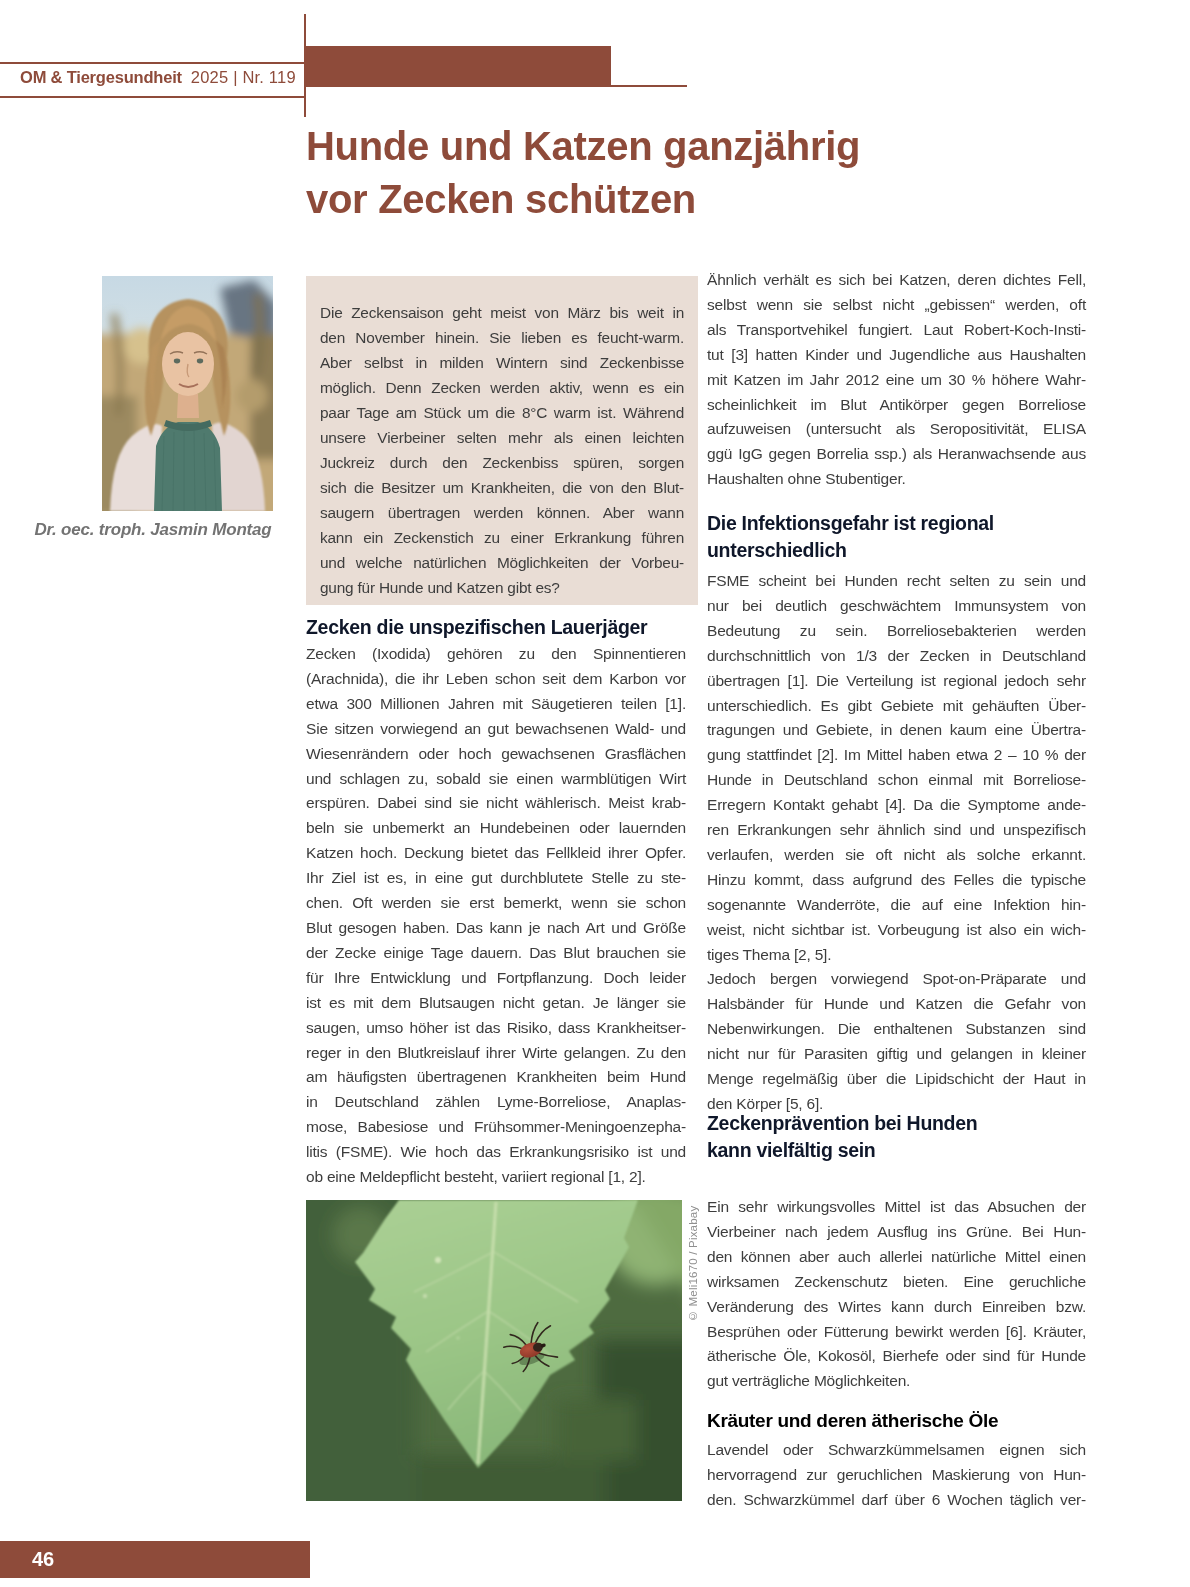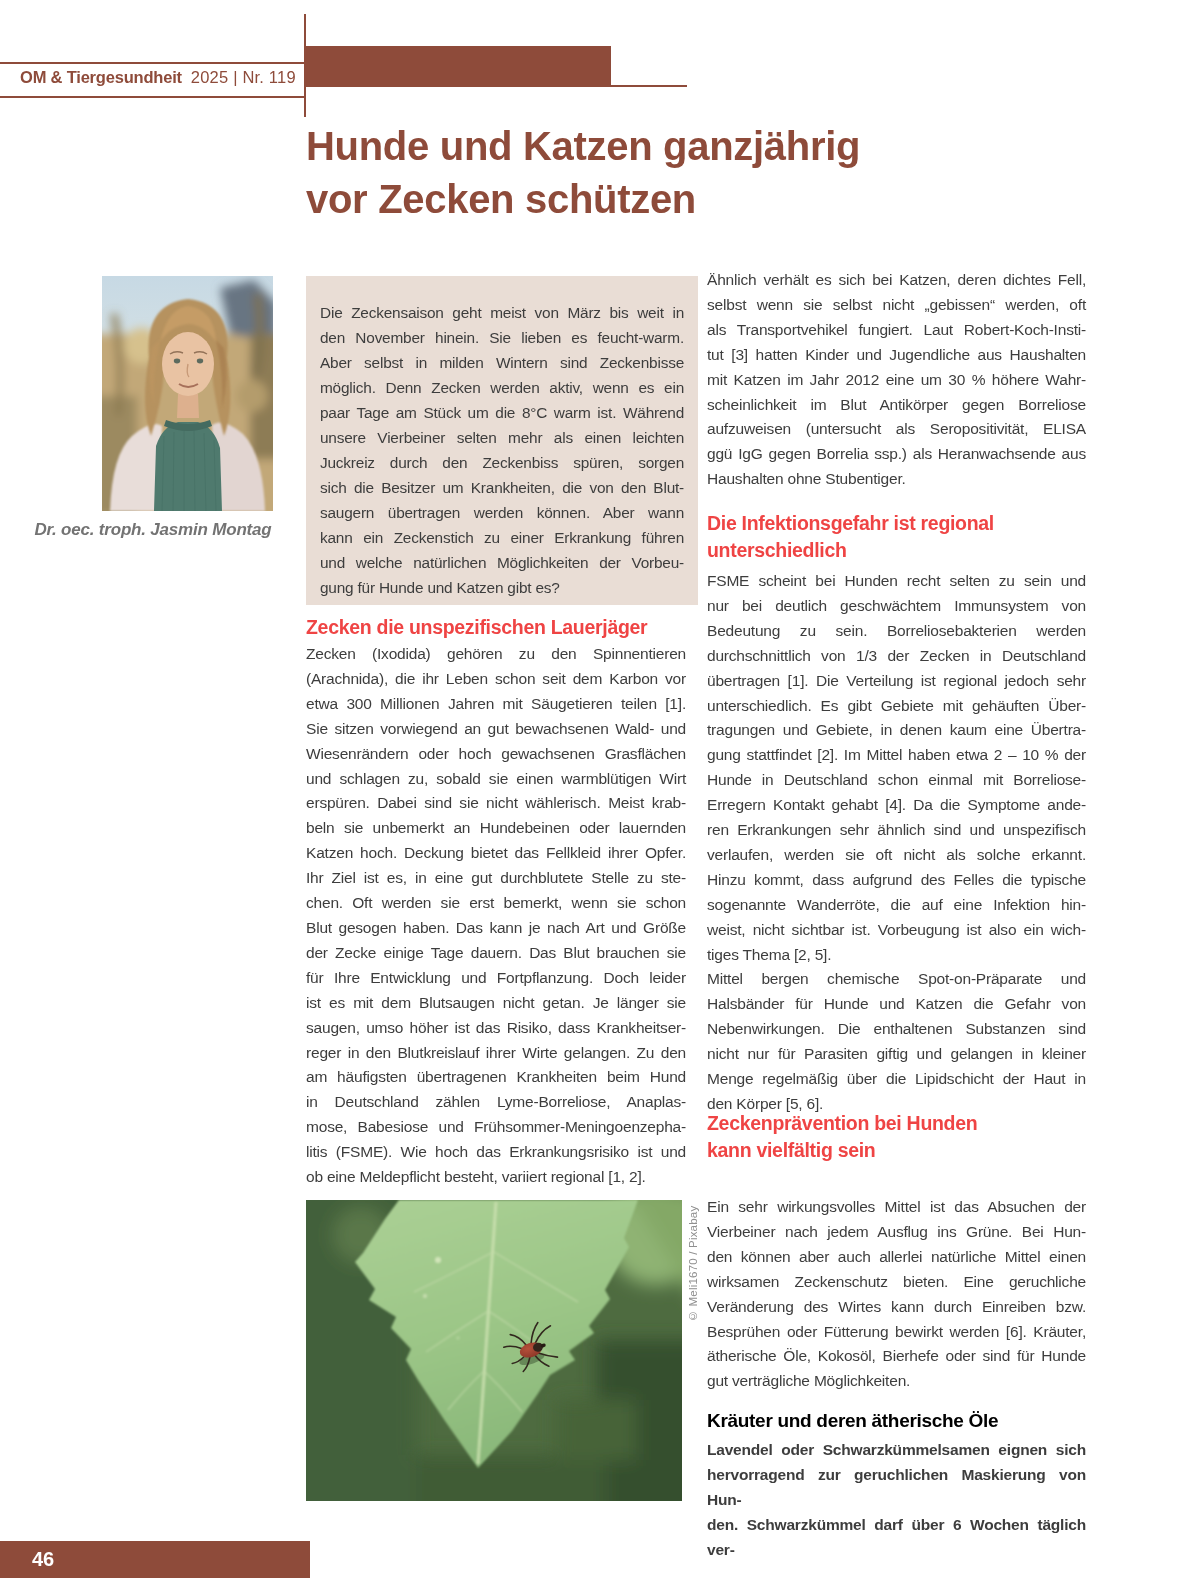--- a/index.html
+++ b/index.html
@@ -39,37 +39,37 @@
 
   
   .lines .tline {
     font-size:15.5px; letter-spacing:-0.2px; line-height:24.9px; color:#3d3d3d;
     text-align:justify; text-align-last:justify;
   }
   .lines .tline.last { text-align-last:left; }
   .lines.flush-last .tline.last { text-align-last:justify; }
   .intro-box .tline { line-height:25px; font-size:15.4px; }
 
-  .heading { color:#ef4444; font-weight:bold; font-size:19.5px;
+  .heading { color:#0f172a; font-weight:bold; font-size:19.5px;
              letter-spacing:-0.3px; line-height:27px; }
   .heading .tline, .heading.plain .tline { text-align:left; text-align-last:left !important; }
   .heading-black { color:#000000; font-weight:bold; font-size:19px; letter-spacing:-0.3px; }
 
   .mid-heading { left:306px; top:600px; width:380px; }
   .mid-body    { left:306px; top:628px; width:380px; }
 
   .r-col { left:707px; width:379px; }
   .r-para1 { top:254px; }
   .r-h2    { top:496px; }
   .r-b2a   { top:555px; }
   .r-b2b   { top:953px; }
   .r-h3    { top:1096px; }
   .r-b3    { top:1181px; }
   .r-h4    { top:1396px; }
-  .r-b4    { top:1424px;font-weight:bold; }
+  .r-b4    { top:1424px; }
 
   
   .tick-photo { left:306px; top:1186px; width:376px; height:301px; overflow:hidden; }
   .photo-credit {
     left:687px; top:1188px; height:120px;
     writing-mode:vertical-rl; transform:rotate(180deg);
     font-size:11.5px; color:#8f8f8f; letter-spacing:0.2px; white-space:nowrap;
   }
 
   
@@ -291,21 +291,21 @@
       <div class="tline">Hunde in Deutschland schon einmal mit Borreliose-</div>
       <div class="tline">Erregern Kontakt gehabt [4]. Da die Symptome ande-</div>
       <div class="tline">ren Erkrankungen sehr ähnlich sind und unspezifisch</div>
       <div class="tline">verlaufen, werden sie oft nicht als solche erkannt.</div>
       <div class="tline">Hinzu kommt, dass aufgrund des Felles die typische</div>
       <div class="tline">sogenannte Wanderröte, die auf eine Infektion hin-</div>
       <div class="tline">weist, nicht sichtbar ist. Vorbeugung ist also ein wich-</div>
       <div class="tline last">tiges Thema [2, 5].</div>
     </div>
   <div class="abs r-col r-b2b lines">
-      <div class="tline">Mittel bergen chemische Spot-on-Präparate und</div>
+      <div class="tline">Jedoch bergen vorwiegend Spot-on-Präparate und</div>
       <div class="tline">Halsbänder für Hunde und Katzen die Gefahr von</div>
       <div class="tline">Nebenwirkungen. Die enthaltenen Substanzen sind</div>
       <div class="tline">nicht nur für Parasiten giftig und gelangen in kleiner</div>
       <div class="tline">Menge regelmäßig über die Lipidschicht der Haut in</div>
       <div class="tline last">den Körper [5, 6].</div>
     </div>
   <div class="abs r-col r-h3 heading plain">
       <div class="tline">Zeckenprävention bei Hunden</div>
       <div class="tline last">kann vielfältig sein</div>
     </div>

